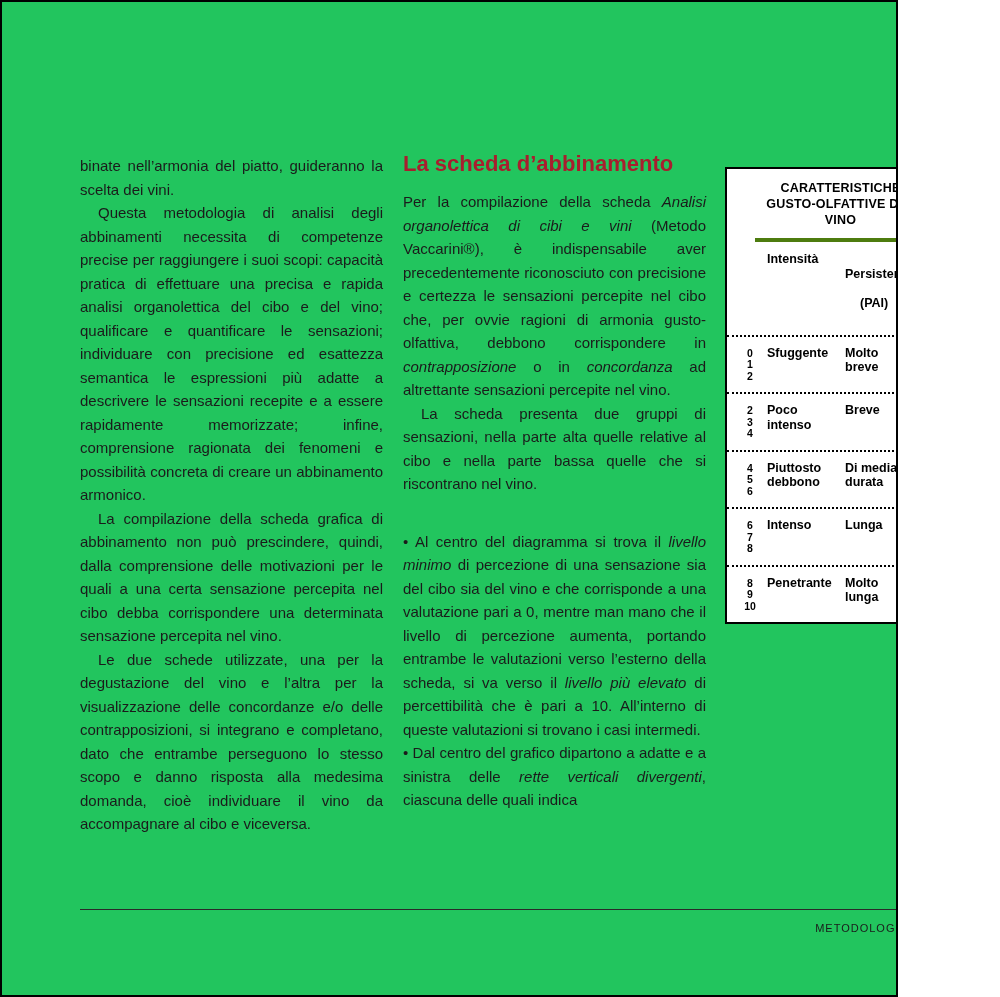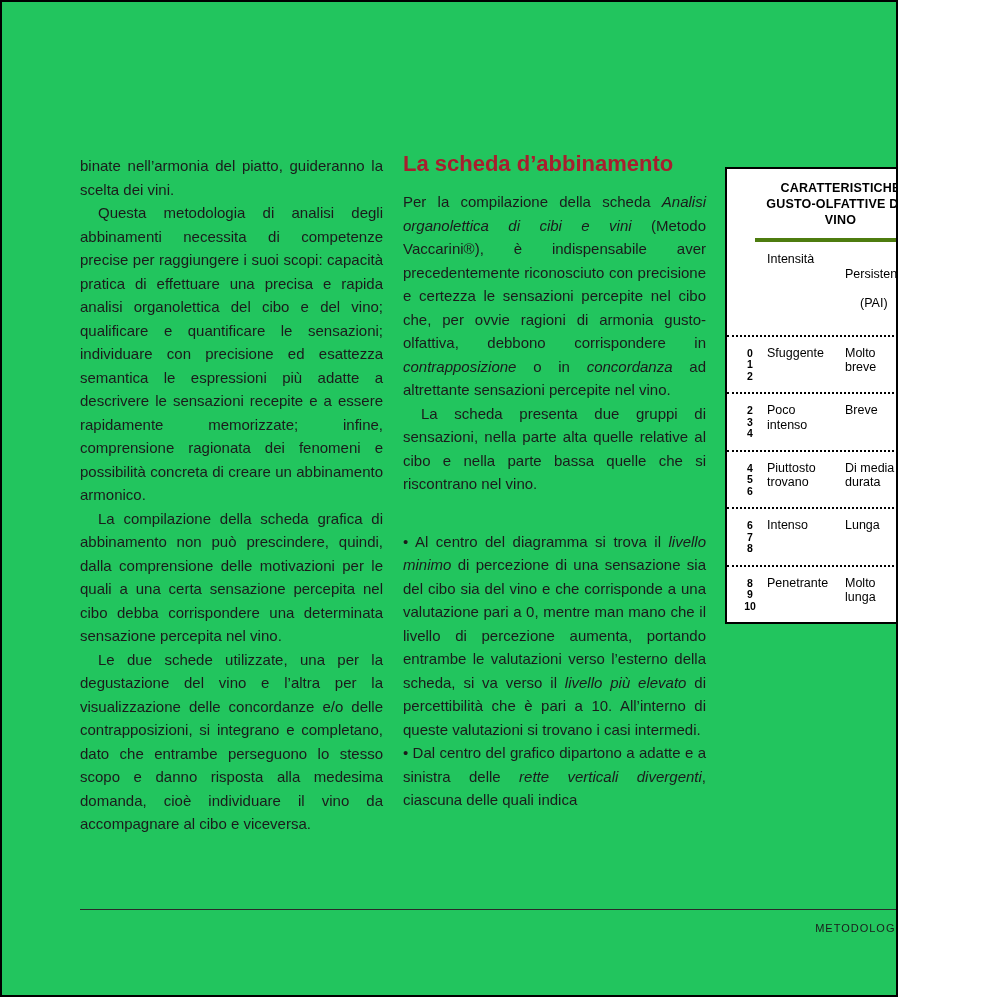--- a/index.html
+++ b/index.html
@@ -39,21 +39,21 @@
     padding:10px 4px 10px 6px;
     font-weight:bold;font-size:12.5px;line-height:15px;
   }
   .per-sub{margin-left:15px;}
   .trow{
     display:grid;grid-template-columns:34px 78px 1fr;
     padding:9px 4px 10px 6px;
     border-top:2px dotted #000;
   }
   .num-cell{text-align:center;font-weight:bold;font-size:10.5px;line-height:11.5px;padding-top:2px;}
-  .cell{font-weight:normal;font-size:12.5px;line-height:14.5px;white-space:pre-line;}
+  .cell{font-weight:bold;font-size:12.5px;line-height:14.5px;white-space:pre-line;}
   
   .footer-rule{position:absolute;left:78px;top:907px;width:857px;border-top:1px solid #2a2a2a;height:0;}
   .footer{position:absolute;left:78px;top:913px;width:857px;text-align:right;color:#1b1b1b;white-space:nowrap;}
   .footer .section{font-size:11px;letter-spacing:1px;}
   .footer .pagenum{font-size:19px;font-weight:bold;margin-left:8px;}
 </style>
 </head>
 <body>
 
 <div class="page">
@@ -109,21 +109,21 @@
 intenso</div>
           <div class="cell">Breve</div>
         </div>
         <div class="trow">
           <div class="num-cell">
             <div>4</div>
             <div>5</div>
             <div>6</div>
           </div>
           <div class="cell">Piuttosto
-trovano</div>
+debbono</div>
           <div class="cell">Di media
 durata</div>
         </div>
         <div class="trow">
           <div class="num-cell">
             <div>6</div>
             <div>7</div>
             <div>8</div>
           </div>
           <div class="cell">Intenso</div>

